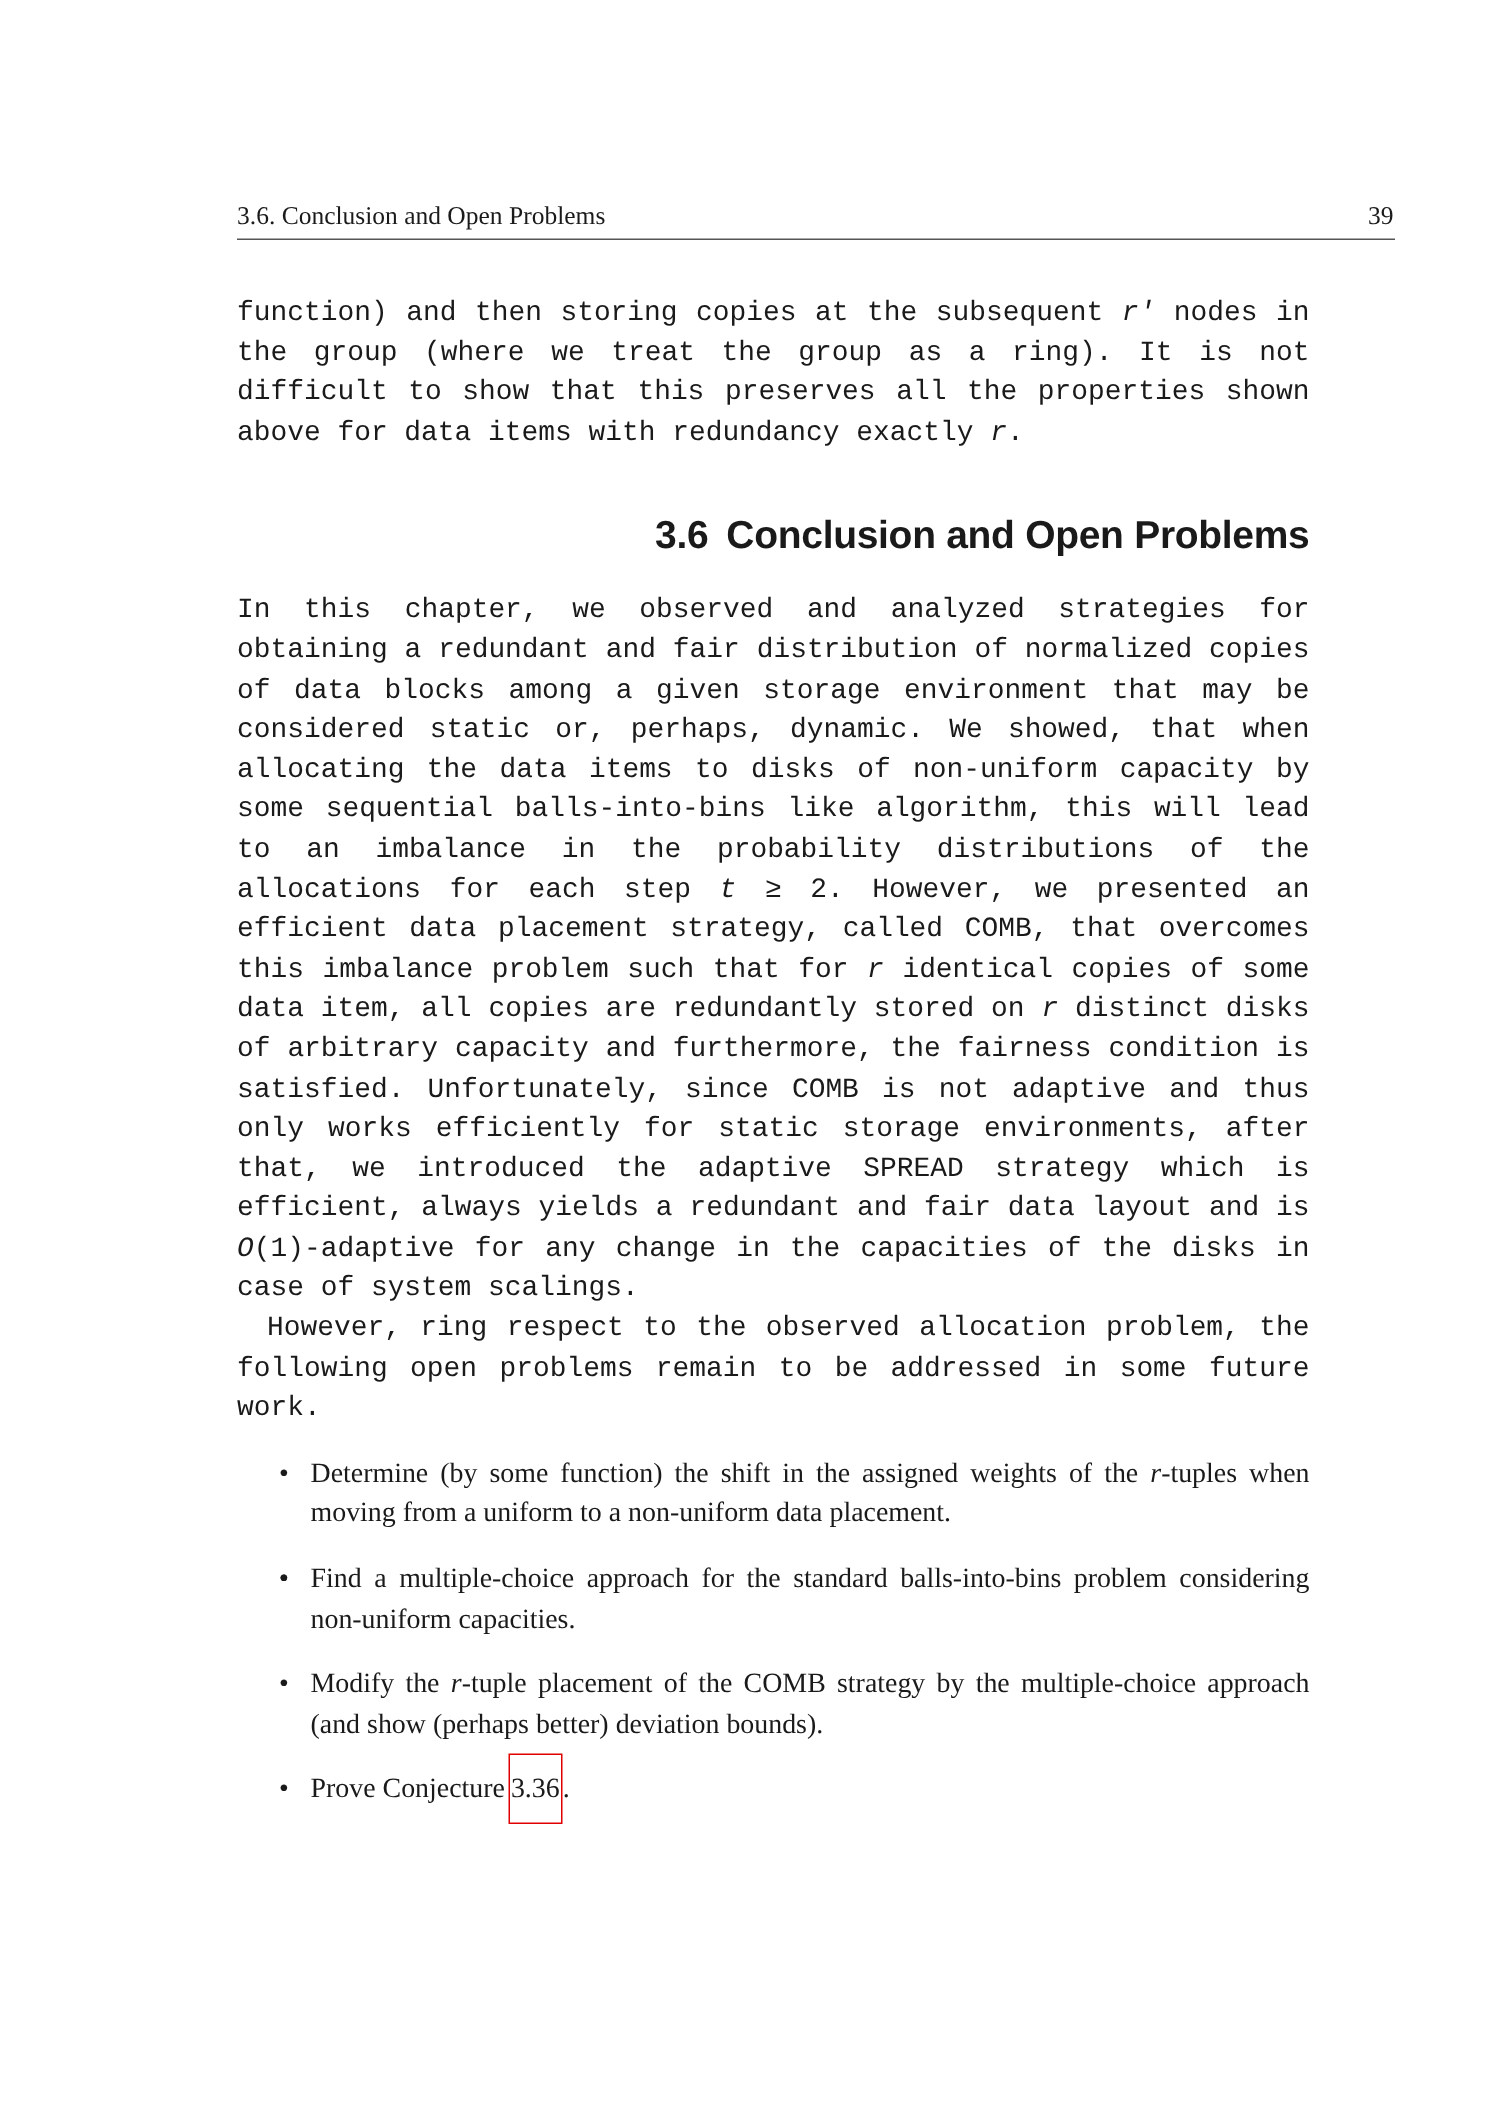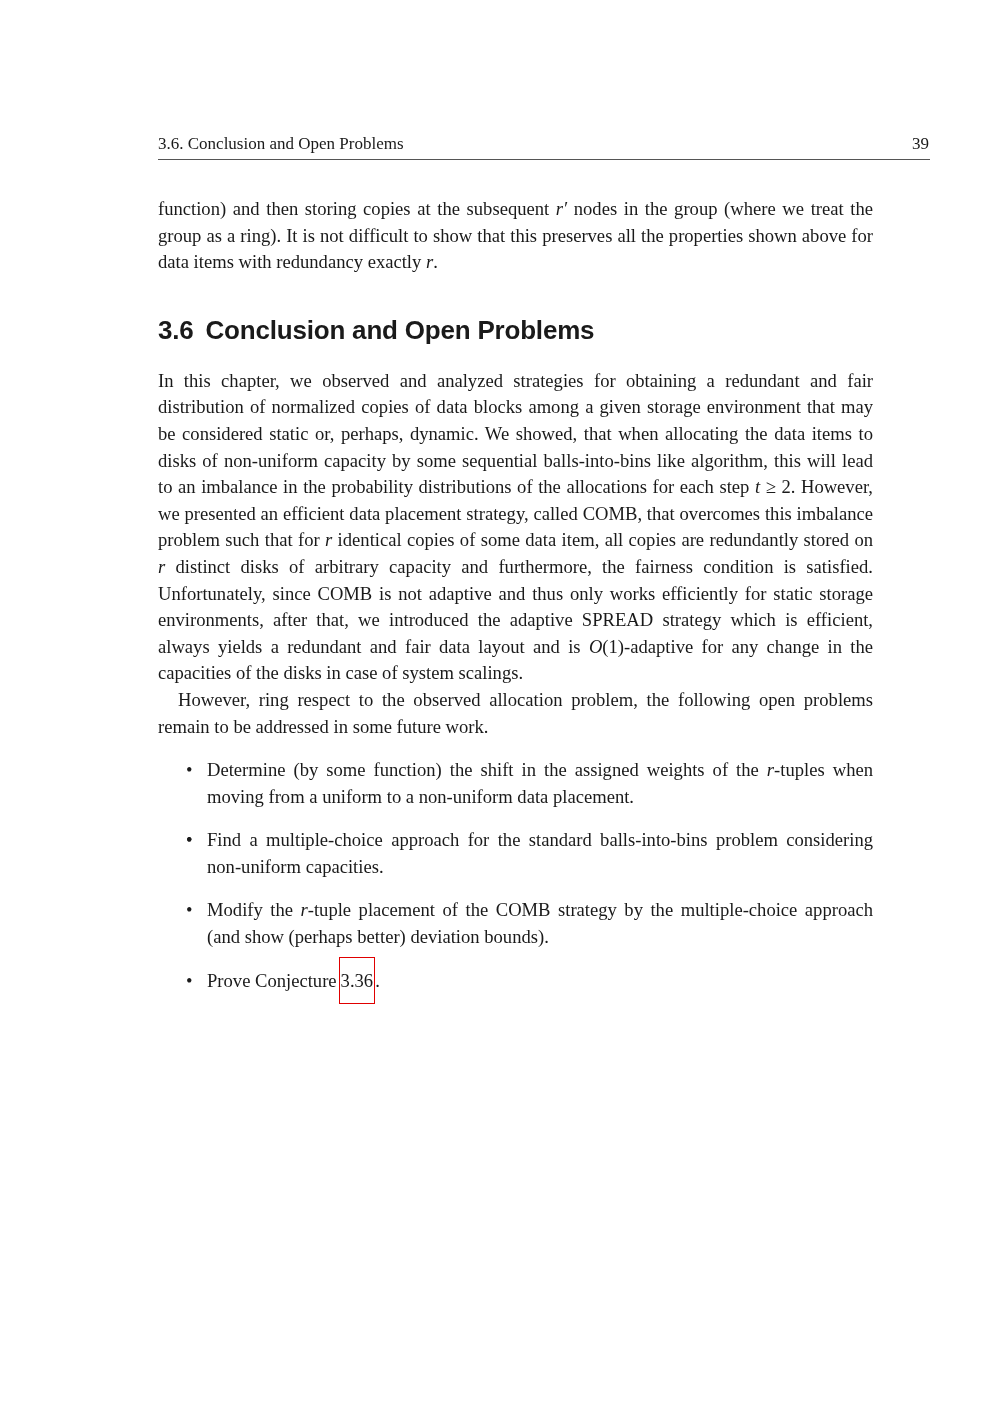--- a/index.html
+++ b/index.html
@@ -4,24 +4,24 @@
 <style>
   html, body { margin: 0; padding: 0; background: #ffffff; }
   body { width: 1000px; height: 1414px; position: relative; overflow: hidden;
          font-family: "Liberation Serif", "DejaVu Serif", serif; color: #1a1a1a; }
   .header { position: absolute; left: 158px; top: 132px; width: 772px; height: 27px;
             border-bottom: 1px solid #555; font-size: 17px; line-height: 24px; }
   .header .title { position: absolute; left: 0; top: 0; }
   .header .page-num { position: absolute; right: 1px; top: 0; }
   .content { position: absolute; left: 158px; top: 196px; width: 715px;
              font-size: 18.6px; line-height: 26.6px; }
-  p { margin: 0; text-align: justify; }
+  p { margin: 0; text-align: justify; font-family: Liberation Mono, monospace; }
   .indent { text-indent: 20px; }
   h2 { font-family: "Liberation Sans", "DejaVu Sans", sans-serif; font-weight: bold;
-       font-size: 26px; margin: 38px 0 22px 0; line-height: 32px; letter-spacing: -0.2px; }
+       font-size: 26px; margin: 38px 0 22px 0; line-height: 32px; letter-spacing: -0.2px; text-align: right; }
   h2 .num { margin-right: 12px; }
   i { font-style: italic; }
   ul { list-style: none; margin: 17px 0 0 0; padding: 0; }
   ul li { position: relative; padding-left: 49px; margin-bottom: 17px; text-align: justify; }
   ul li .bullet { position: absolute; left: 28px; top: 0; }
   .ref { border: 1.5px solid #e00000; padding: 12px 1px; margin-left: 2px; }
 </style>
 </head>
 <body>
 

